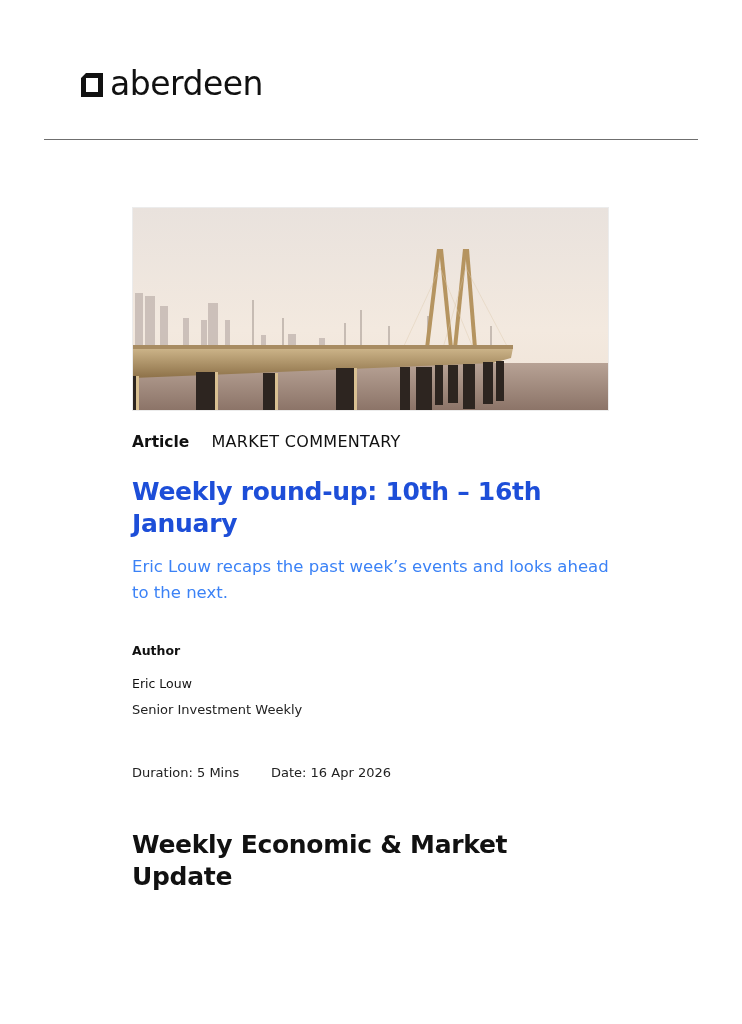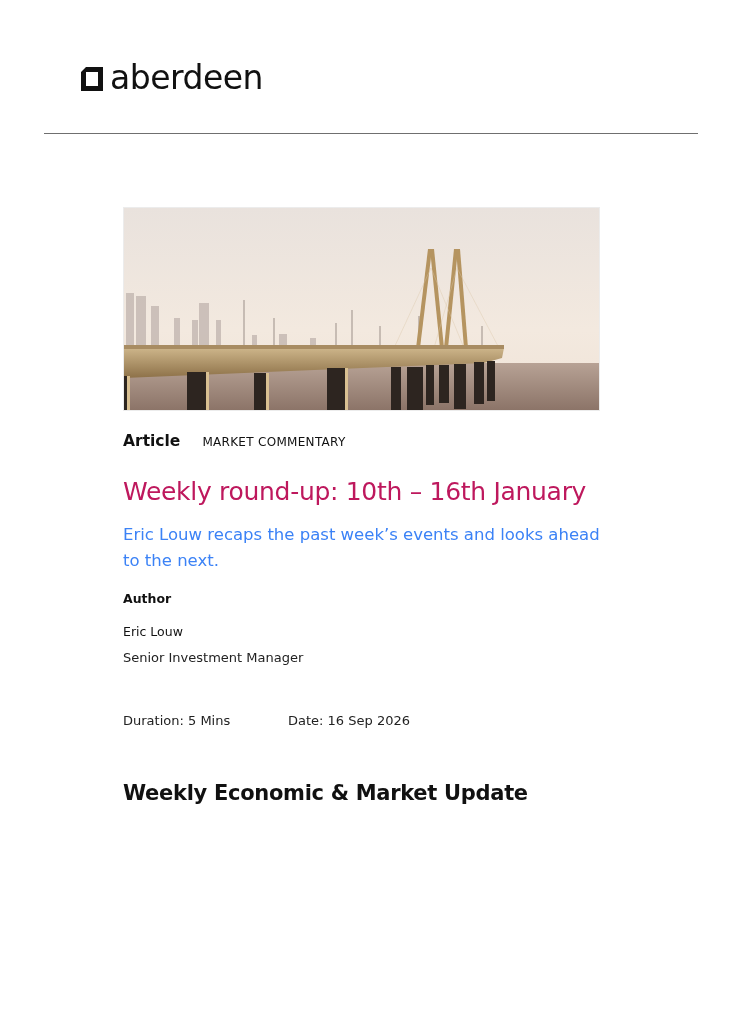--- a/index.html
+++ b/index.html
@@ -10,21 +10,21 @@
     body {
       width: 742px;
       height: 1024px;
       position: relative;
       overflow: hidden;
       font-family: "DejaVu Sans", sans-serif;
       color: #111111;
     }
     .header {
       position: absolute;
-      left: 0; top: 2px;
+      left: 0; top: 8px;
       width: 669px;
       height: 133px;
     }
     .logo {
       position: absolute;
       left: 81px;
       top: 58px;
       display: flex;
       align-items: center;
       height: 36px;
@@ -46,21 +46,21 @@
     .divider {
       position: absolute;
       left: 44px;
       top: 131px;
       width: 654px;
       height: 1px;
       background: #6f6f6f;
     }
     .content {
       position: absolute;
-      left: 123px;
+      left: 132px;
       top: 207px;
       width: 478px;
     }
     .hero {
       width: 477px;
       height: 204px;
       position: relative;
       overflow: hidden;
       border: 1px solid #ececec;
       box-sizing: border-box;
@@ -72,41 +72,41 @@
       align-items: baseline;
       height: 20px;
     }
     .tag-type {
       font-size: 15.5px;
       font-weight: 600;
       color: #111;
       margin-right: 22px;
     }
     .tag-category {
-      font-size: 12px;
+      font-size: 16px;
       letter-spacing: 0.3px;
       color: #111;
     }
     .title {
       margin: 24px 0 0 0;
       font-size: 25px;
-      font-weight: 400;
+      font-weight: 700;
       letter-spacing: -0.3px;
       line-height: 32px;
-      color: #be185d;
+      color: #1d4ed8;
     }
     .summary {
       margin: 14px 0 0 0;
       font-size: 16.5px;
       line-height: 26px;
       color: #3b82f6;
       width: 480px;
     }
     .author-label {
-      margin-top: 16px;
+      margin-top: 36px;
       font-size: 12.5px;
       font-weight: 600;
       color: #111;
       line-height: 18px;
     }
     .author-name {
       margin-top: 15px;
       font-size: 12.5px;
       font-weight: 400;
       color: #111;
@@ -117,26 +117,25 @@
       font-size: 13px;
       color: #222;
       line-height: 18px;
     }
     .meta {
       margin-top: 45px;
       display: flex;
       font-size: 13px;
       color: #222;
       line-height: 18px;
-      gap: 26px;
     }
     .meta-duration { width: 139px; }
     .section-title {
       margin: 47px 0 0 0;
-      font-size: 21px;
+      font-size: 25px;
       font-weight: 600;
       letter-spacing: -0.3px;
       line-height: 32px;
       color: #111;
     }
     .body-text {
       margin: 14px 0 0 0;
       font-size: 14.6px;
       line-height: 23px;
       color: #222;
@@ -244,22 +243,22 @@
     <span class="tag-type">Article</span>
     <span class="tag-category">MARKET COMMENTARY</span>
   </div>
 
   <h1 class="title">Weekly round-up: 10th – 16th January</h1>
 
   <p class="summary">Eric Louw recaps the past week’s events and looks ahead to the next.</p>
 
   <div class="author-label">Author</div>
   <div class="author-name">Eric Louw</div>
-  <div class="author-role">Senior Investment Manager</div>
+  <div class="author-role">Senior Investment Weekly</div>
 
   <div class="meta">
     <span class="meta-duration">Duration: 5 Mins</span>
-    <span class="meta-date">Date: 16 Sep 2026</span>
+    <span class="meta-date">Date: 16 Apr 2026</span>
   </div>
 
   <h2 class="section-title">Weekly Economic &amp; Market Update</h2>
 
 </main>
 
 </body></html>

